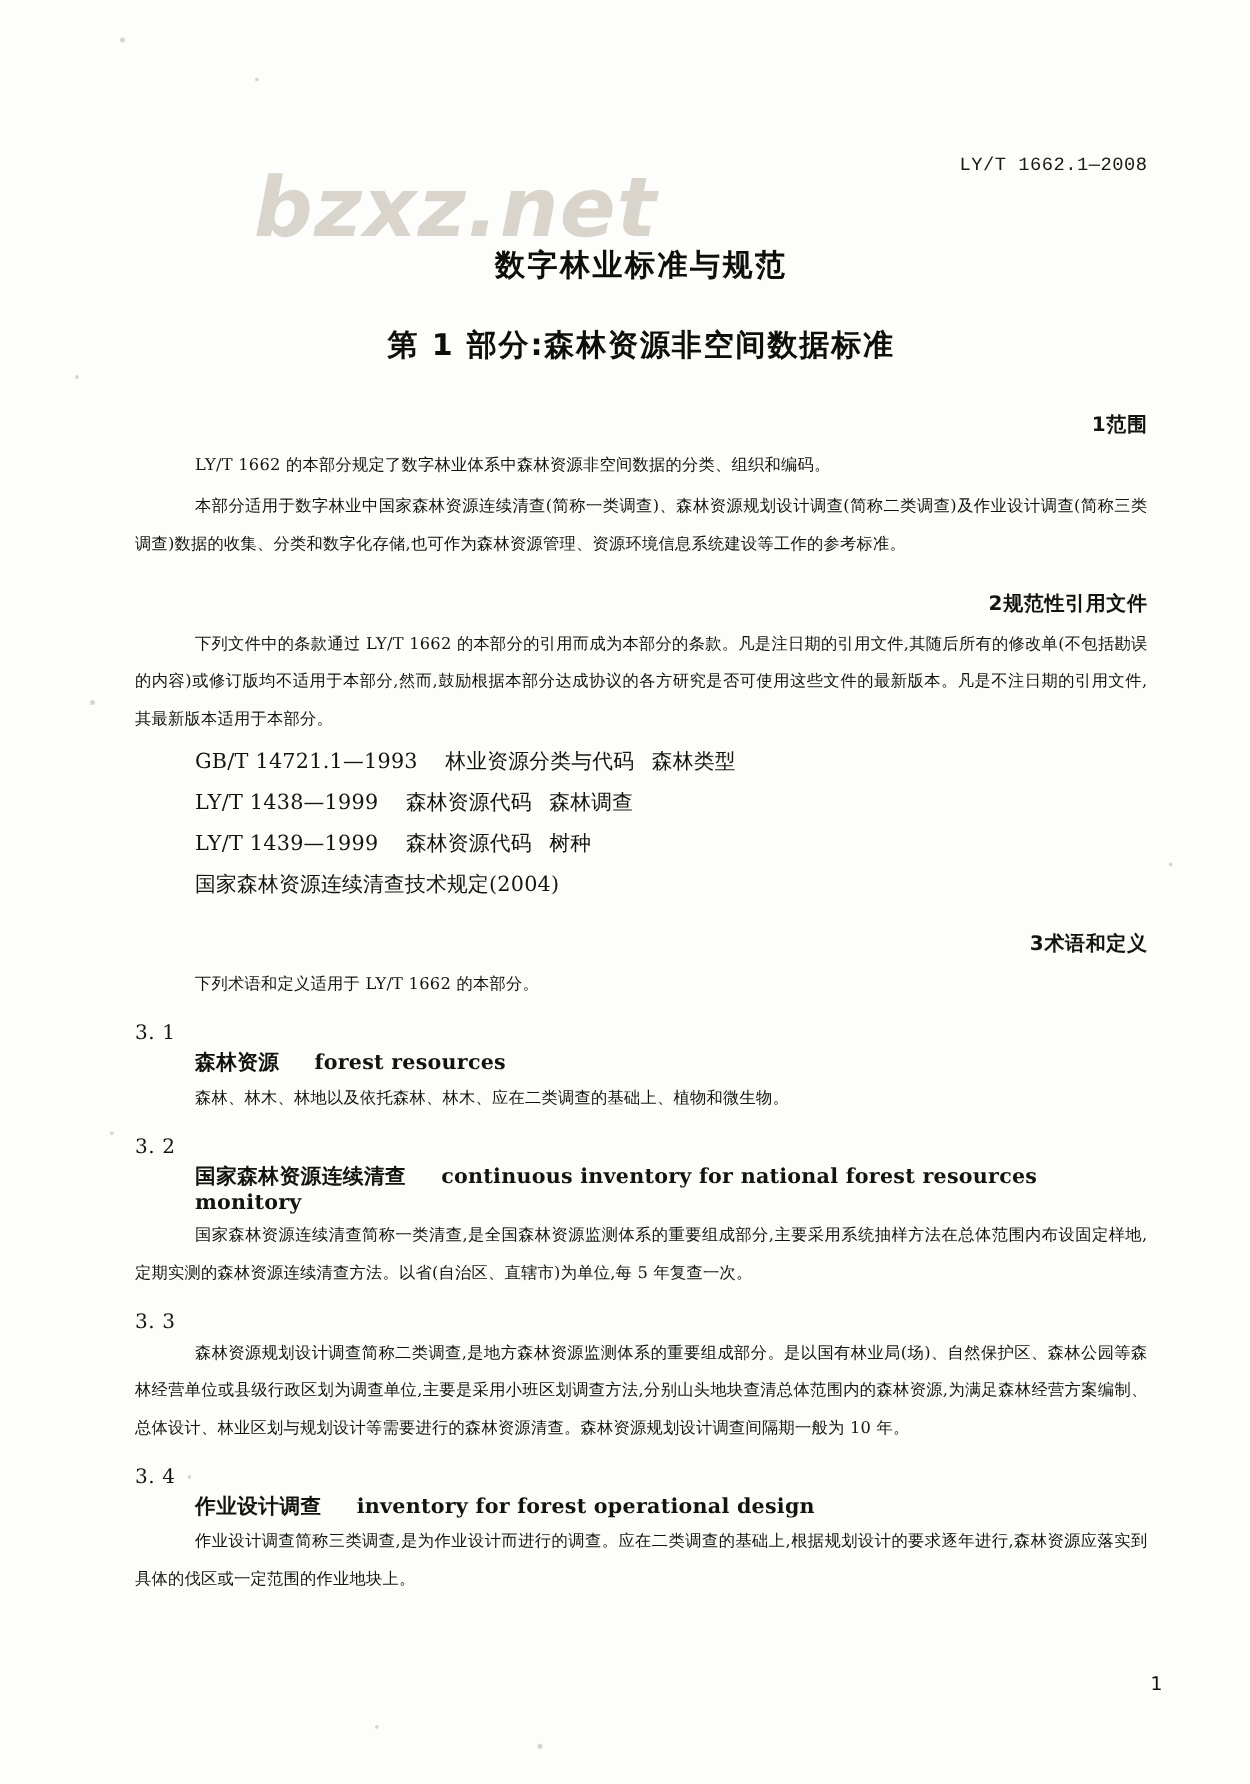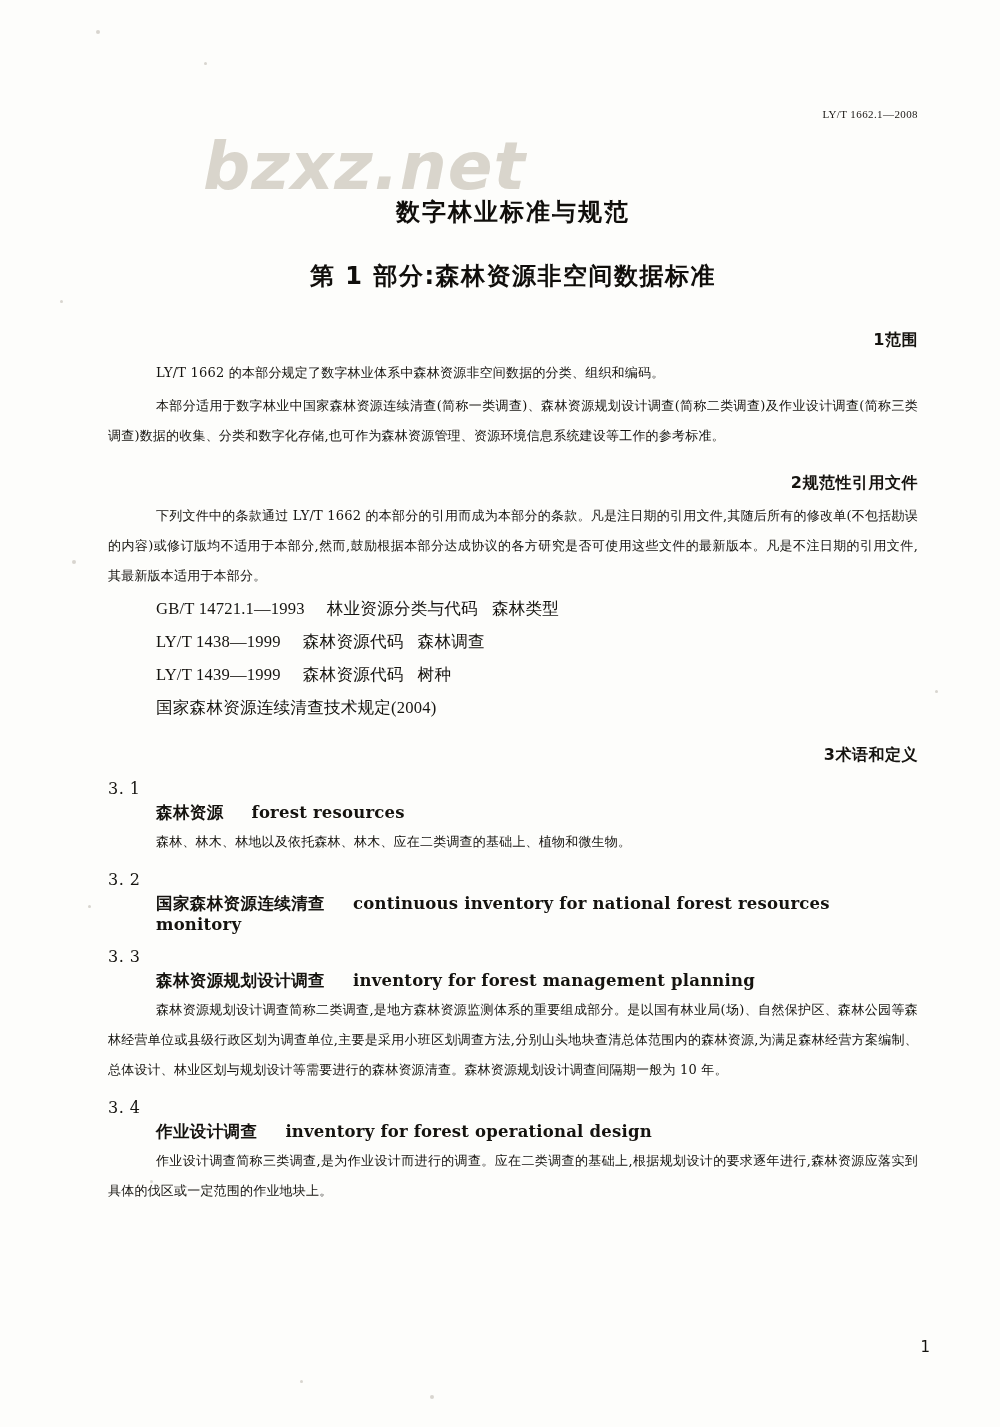--- a/index.html
+++ b/index.html
@@ -26,23 +26,23 @@
   .content {
     position: absolute;
     left: 108px;
     top: 0;
     width: 810px;
     height: 1427px;
   }
   .std-no {
     position: absolute;
     right: 0;
-    top: 108px;
-    font-family: Liberation Serif, serif;
-    font-size: 11px;
+    top: 124px;
+    font-family: Liberation Mono, monospace;
+    font-size: 15px;
     letter-spacing: .4px;
     color: #1a1714;
   }
   .watermark {
     position: absolute;
     left: 95px;
     top: 128px;
     font-family: "DejaVu Sans", "Liberation Sans", sans-serif;
     font-size: 66px;
     font-weight: bold;
@@ -123,21 +123,20 @@
   }
   p.indent {
     text-indent: 48px;
   }
   .ref-line {
     margin: 0 0 3px 0;
     font-size: 16.6px;
     line-height: 30px;
     letter-spacing: .2px;
     padding-left: 48px;
-    font-family: Liberation Serif, serif;
   }
   .ref-line .gap-s {
     display: inline-block;
     width: 22px;
   }
   .ref-line .gap-m {
     display: inline-block;
     width: 14px;
   }
   .page-num {
@@ -199,41 +198,40 @@
       <div class="ref-line">
         <span>LY/T 1439—1999</span><span class="gap-s"></span><span>森林资源代码</span><span class="gap-m"></span><span>树种</span>
       </div>
       <div class="ref-line">
         <span>国家森林资源连续清查技术规定(2004)</span>
       </div>
 
       <div class="sec-head">
         <span class="num">3</span><span>术语和定义</span>
       </div>
+      <p class="para indent">下列术语和定义适用于 LY/T 1662 的本部分。</p>
 
       <div class="defblock">
         <div class="clause-num">3. 1</div>
         <div class="term">
           <span>森林资源</span><span class="en">forest resources</span>
         </div>
         <p class="para" style="margin-left:48px;">森林、林木、林地以及依托森林、林木、应在二类调查的基础上、植物和微生物。</p>
       </div>
 
       <div class="defblock">
         <div class="clause-num">3. 2</div>
         <div class="term">
           <span>国家森林资源连续清查</span><span class="en">continuous inventory for national forest resources monitory</span>
         </div>
+        <p class="para indent">国家森林资源连续清查简称一类清查,是全国森林资源监测体系的重要组成部分,主要采用系统抽样方法在总体范围内布设固定样地,定期实测的森林资源连续清查方法。以省(自治区、直辖市)为单位,每 5 年复查一次。</p>
       </div>
 
       <div class="defblock">
         <div class="clause-num">3. 3</div>
-        <div class="term">
-          <span>森林资源规划设计调查</span><span class="en">inventory for forest management planning</span>
-        </div>
         <p class="para indent">森林资源规划设计调查简称二类调查,是地方森林资源监测体系的重要组成部分。是以国有林业局(场)、自然保护区、森林公园等森林经营单位或县级行政区划为调查单位,主要是采用小班区划调查方法,分别山头地块查清总体范围内的森林资源,为满足森林经营方案编制、总体设计、林业区划与规划设计等需要进行的森林资源清查。森林资源规划设计调查间隔期一般为 10 年。</p>
       </div>
 
       <div class="defblock">
         <div class="clause-num">3. 4</div>
         <div class="term">
           <span>作业设计调查</span><span class="en">inventory for forest operational design</span>
         </div>
         <p class="para indent">作业设计调查简称三类调查,是为作业设计而进行的调查。应在二类调查的基础上,根据规划设计的要求逐年进行,森林资源应落实到具体的伐区或一定范围的作业地块上。</p>
       </div>

